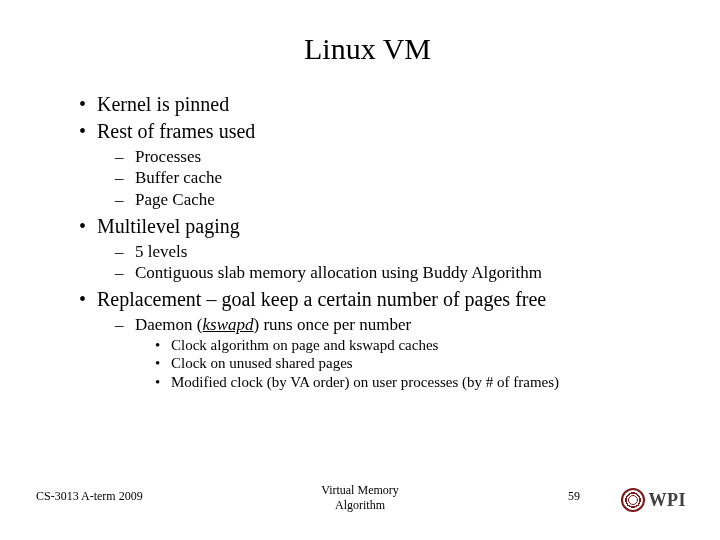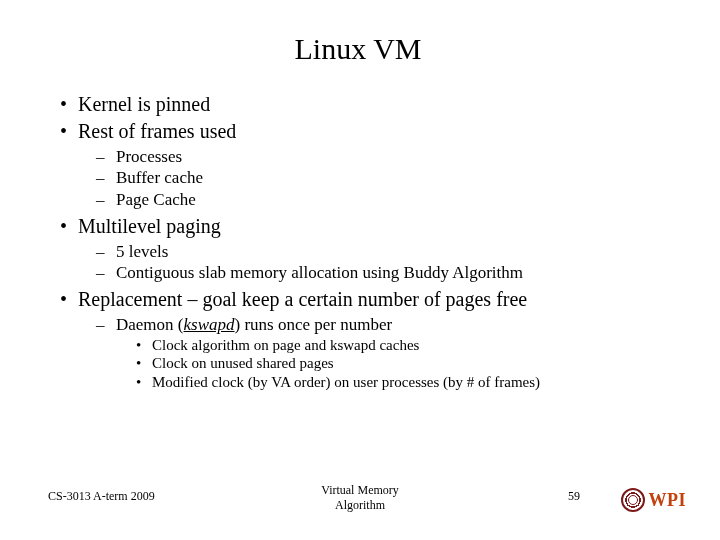--- a/index.html
+++ b/index.html
@@ -1,34 +1,34 @@
 <!DOCTYPE html>
 <html><head>
 <meta charset="utf-8">
 <style>
   * { margin: 0; padding: 0; box-sizing: border-box; }
   html, body { width: 720px; height: 540px; background: #fff; font-family: "Times New Roman", Times, serif; color: #000; }
-  .slide { position: relative; width: 720px; height: 540px; padding: 28px 36px 0 32px; }
+  .slide { position: relative; width: 720px; height: 540px; padding: 28px 36px 0 51px; }
   .title { text-align: center; font-size: 30px; font-weight: 400; margin-top: 4px; margin-bottom: 26px; }
   .content { font-size: 20px; line-height: 1.25; }
   .b1 { padding-left: 46px; position: relative; margin-bottom: 2px; }
   .b1 .dot { position: absolute; left: 28px; top: 0; }
   .b2 { padding-left: 84px; position: relative; font-size: 17px; margin-bottom: 0px; }
   .b2 .dash { position: absolute; left: 64px; top: 0; }
   .b3 { padding-left: 120px; position: relative; font-size: 15px; margin-bottom: 0px; }
   .b3 .dot { position: absolute; left: 104px; top: 0; }
   .gap { height: 4px; }
   .footer { position: absolute; bottom: 22px; left: 0; width: 720px; height: 40px; font-size: 12px; }
-  .footer-left { position: absolute; left: 48px; bottom: 14px; }
+  .footer-left { position: absolute; left: 36px; bottom: 14px; }
   .footer-center { position: absolute; left: 0; width: 720px; text-align: center; bottom: 6px; line-height: 1.2; }
   .footer-num { position: absolute; right: 140px; bottom: 14px; }
   .logo { position: absolute; right: 34px; bottom: 6px; display: flex; align-items: center; gap: 4px; }
   .seal { width: 24px; height: 24px; border-radius: 50%; border: 2px solid #7a1a1a; position: relative; background: radial-gradient(circle at 50% 50%, #fff 0 45%, #7a1a1a 45% 55%, #fff 55% 100%); }
   .seal::after { content: ""; position: absolute; inset: 5px; border-radius: 50%; border: 1px solid #7a1a1a; }
-  .wpi { font-family: Georgia, "Times New Roman", serif; font-weight: 700; font-size: 18px; color: #c2410c; letter-spacing: 0.5px; }
+  .wpi { font-family: Georgia, "Times New Roman", serif; font-weight: 700; font-size: 18px; color: #404040; letter-spacing: 0.5px; }
   em.kw { font-style: italic; text-decoration: underline; }
 </style>
 </head>
 <body>
 
 <div class="slide">
   <h1 class="title">Linux VM</h1>
 
   <div class="content">
     <div class="b1"><span class="dot">•</span><span>Kernel is pinned</span></div>

